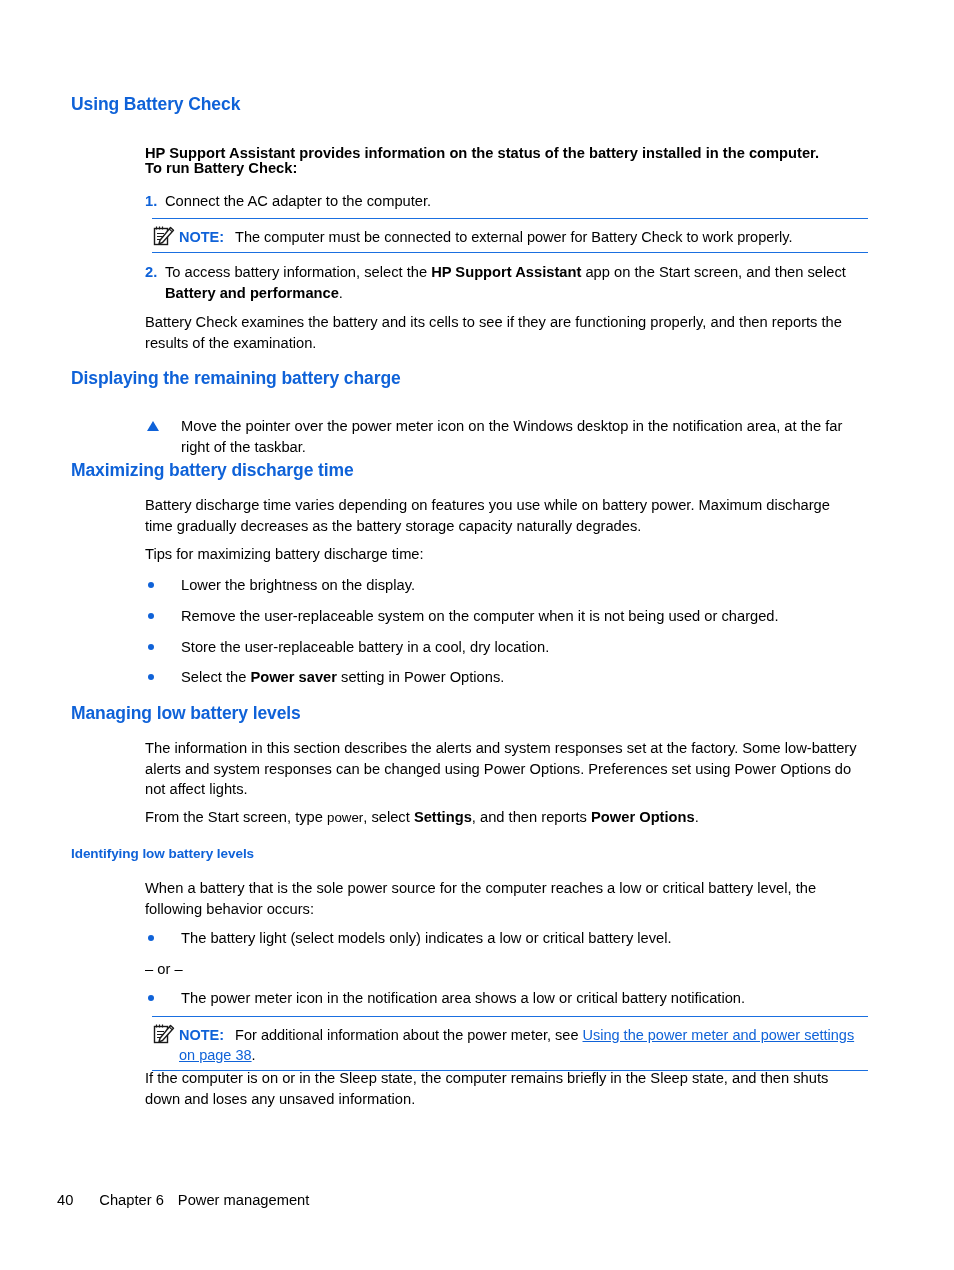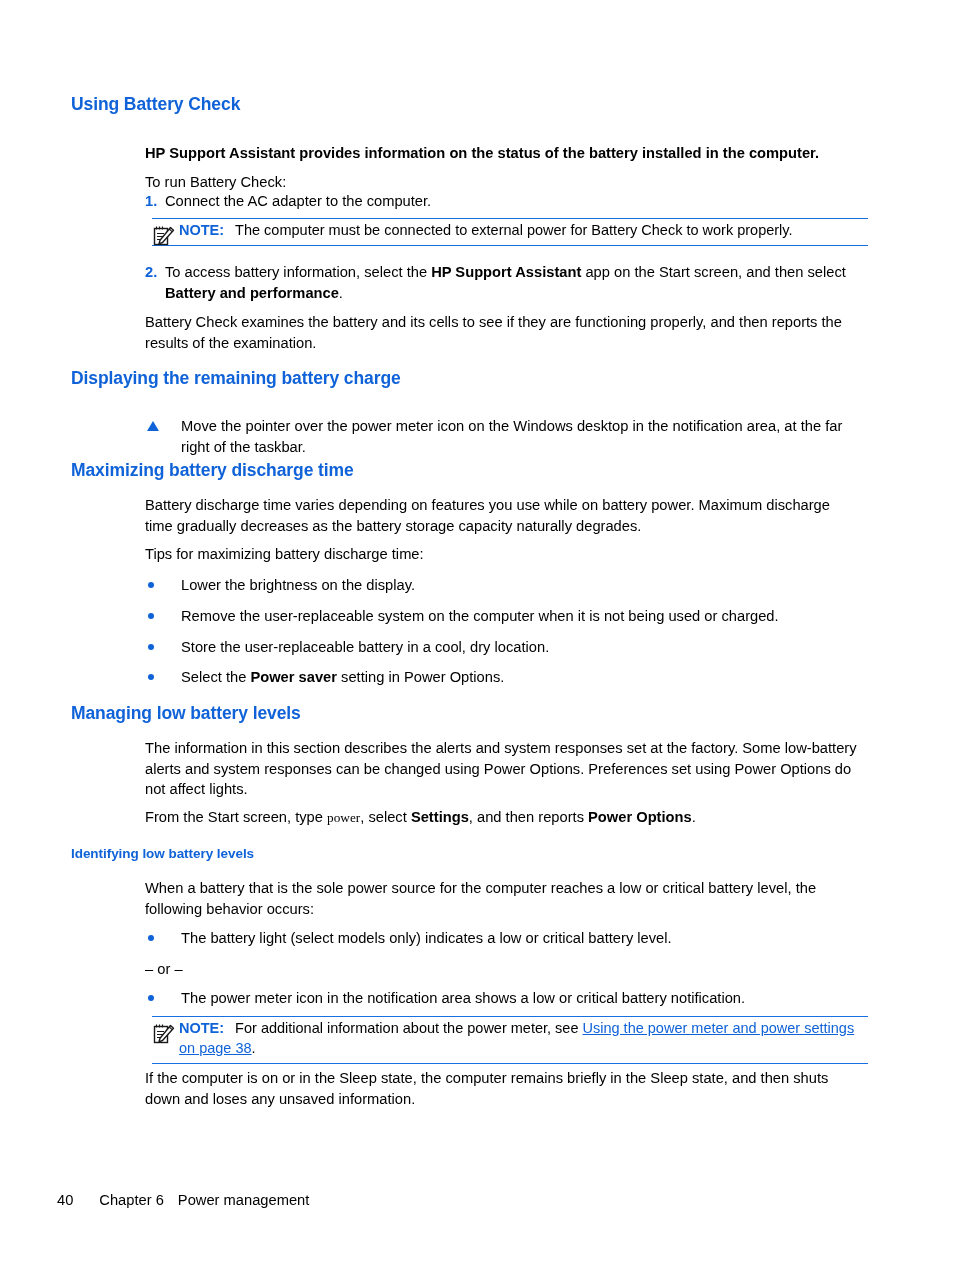--- a/index.html
+++ b/index.html
@@ -108,21 +108,21 @@
   }
 
   
   .note {
     position: absolute;
     left: 152px;
     width: 716px;
     box-sizing: border-box;
     border-top: 1.4px solid #1a6fe0;
     border-bottom: 1.4px solid #1a6fe0;
-    padding: 1px 0 5px 0;
+    padding: 8px 0 5px 0;
   }
   .note .noteicon {
     position: absolute;
     left: 1px;
     top: 6px;
     width: 22px;
     height: 22px;
   }
   .note .notebody {
     margin-left: 27px;
@@ -134,21 +134,21 @@
     font-weight: bold;
   }
   .note .gap { display: inline-block; width: 11px; }
 
   a.doclink {
     color: #0f62d8;
     text-decoration: underline;
   }
 
   .mono {
-    font-family: Liberation Serif, serif;
+    font-family: Liberation Sans, sans-serif;
     font-size: 13.3px;
   }
 
   b, .b { font-weight: bold; }
 
   
   .footer {
     position: absolute;
     left: 57px;
     top: 1192px;
@@ -161,21 +161,21 @@
 </style>
 </head>
 <body>
 
 <div class="page">
 
   <div class="h1" style="top:94px;">Using Battery Check</div>
 
   <div class="para" style="top:143px;font-weight:bold;">HP Support Assistant provides information on the status of the battery installed in the computer.</div>
 
-  <div class="para" style="top:172px;">To run Battery Check:</div>
+  <div class="para" style="top:158px;font-weight:bold;">To run Battery Check:</div>
 
   <div class="numitem" style="top:191px;">
     <span class="num">1.</span>
     <span class="numtext">Connect the AC adapter to the computer.</span>
   </div>
 
   <div class="note" style="top:218px;">
     <span class="noteicon">
       <svg width="22" height="22" viewBox="0 0 22 22" aria-hidden="true">
         <rect x="1.5" y="3.5" width="13" height="16" fill="#ffffff" stroke="#1a1a1a" stroke-width="1.4"></rect>

